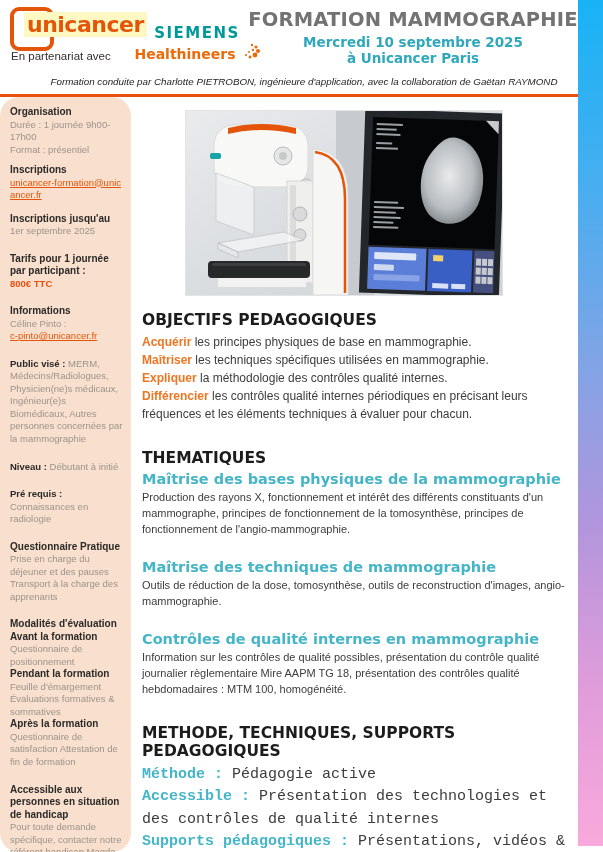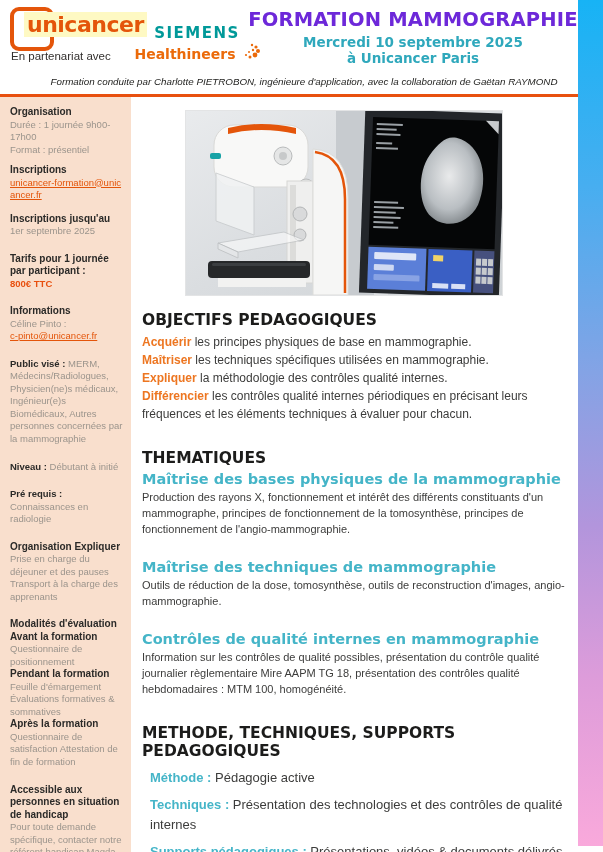--- a/index.html
+++ b/index.html
@@ -15,45 +15,45 @@
   .logo-wrap{position:absolute;left:10px;top:5px;width:150px;height:42px;}
   .logo-square{position:absolute;left:0;top:2px;width:36px;height:36px;border:4px solid #e4550a;border-radius:9px;}
   .logo-word{position:absolute;left:14px;top:7px;background:#fef9c3;padding:0 3px;
     font-family:"DejaVu Sans",sans-serif;font-weight:700;font-size:22px;color:#e4550a;letter-spacing:-0.5px;}
   .partner-label{position:absolute;left:11px;top:50px;font-size:11.5px;color:#33302e;font-weight:500;}
   .siemens{position:absolute;left:127px;top:26px;width:140px;text-align:center;line-height:1.05;}
   .siemens .s1{font-family:"DejaVu Sans",sans-serif;font-weight:700;font-size:15px;color:#009999;letter-spacing:1.5px;display:block;}
   .siemens .s2{font-family:"DejaVu Sans",sans-serif;font-weight:700;font-size:14px;color:#eb6a0a;display:inline-block;}
   .dots{display:inline-block;vertical-align:middle;margin-left:2px;}
   .title-block{position:absolute;left:248px;top:8px;width:330px;text-align:center;}
-  .doc-title{font-family:"DejaVu Sans",sans-serif;font-weight:800;font-size:19.5px;color:#6d28d9;letter-spacing:0.2px;}
+  .doc-title{font-family:"DejaVu Sans",sans-serif;font-weight:800;font-size:19.5px;color:#737373;letter-spacing:0.2px;}
   .doc-date{font-family:"DejaVu Sans",sans-serif;font-weight:700;font-size:13.5px;color:#2fa8bc;line-height:1.2;margin-top:3px;}
   .credit{position:absolute;left:30px;top:76px;width:548px;text-align:center;
     font-style:italic;font-size:9.8px;color:#1d1d1b;}
   .rule{position:absolute;left:0;top:94px;width:578px;height:2.5px;background:#e8500f;}
   
   .sidebar{position:absolute;left:0;top:97px;width:131px;height:755px;background:#f9dfcd;
-    box-sizing:border-box;padding:9px 6px 0 10px;font-size:9.5px;line-height:1.32;color:#9b948c;}
+    box-sizing:border-box;padding:9px 6px 0 10px;font-size:9.5px;line-height:1.32;color:#9b948c;border-radius:19px;}
   .sb-title{font-weight:700;color:#2b2a28;font-size:10px;line-height:1.25;}
   .sb-sec{margin-bottom:8px;}
   .sb-sec.gap{margin-top:15px;}
   .sb-link{color:#e4550a;text-decoration:underline;word-break:break-all;cursor:pointer;display:inline-block;}
   .price{color:#e8500f;font-weight:700;}
   .sb-inline b{color:#2b2a28;font-weight:700;}
   
   .main{position:absolute;left:142px;top:100px;width:436px;}
   figure.machine{margin:10px 0 15px 43px;width:316px;height:184px;border:1px solid #e3e4e5;padding:0;}
   h2{font-family:"DejaVu Sans",sans-serif;font-size:15.5px;font-weight:800;color:#1c1c1b;margin:0 0 4px 0;letter-spacing:0;}
   .objectives p{margin:0;font-size:12px;line-height:1.5;color:#3c3c3b;}
   .kw{color:#ed7621;font-weight:700;}
   .section-gap{margin-top:15px;}
   .theme{margin-bottom:21px;}
   .theme h3{font-family:"DejaVu Sans",sans-serif;font-size:14.5px;font-weight:700;color:#45b5c8;margin:0 0 3px 0;}
   .theme p{font-size:11px;line-height:1.45;margin:0;color:#3c3c3b;}
-  .method-rows p{font-size:13px;line-height:1.5;margin:8px;color:#3c3c3b;}
+  .method-rows p{font-size:15px;line-height:1.5;margin:0;color:#3c3c3b;font-family:Liberation Mono, monospace;}
   .mlabel{color:#45b5c8;font-weight:700;}
 </style>
 </head>
 <body>
 
 <div class="grad-bar"></div>
 
 <div class="header">
   <div class="logo-wrap">
     <div class="logo-square"></div>
@@ -123,21 +123,21 @@
 
   <div class="sb-sec gap sb-inline">
     <b>Niveau :</b><span> Débutant à initié</span>
   </div>
 
   <div class="sb-sec gap sb-inline">
     <b>Pré requis :</b><span> Connaissances en radiologie</span>
   </div>
 
   <div class="sb-sec gap">
-    <div class="sb-title">Organisation Expliquer</div>
+    <div class="sb-title">Questionnaire Pratique</div>
     <div>Prise en charge du déjeuner et des pauses Transport à la charge des apprenants</div>
   </div>
 
   <div class="sb-sec gap">
     <div class="sb-title">Modalités d'évaluation</div>
     <div class="sb-title">Avant la formation</div>
     <div>Questionnaire de positionnement</div>
     <div class="sb-title">Pendant la formation</div>
     <div>Feuille d'émargement Évaluations formatives &amp; sommatives</div>
     <div class="sb-title">Après la formation</div>
@@ -260,19 +260,19 @@
     <div class="theme">
       <h3>Contrôles de qualité internes en mammographie</h3>
       <p>Information sur les contrôles de qualité possibles, présentation du contrôle qualité journalier règlementaire Mire AAPM TG 18, présentation des contrôles qualité hebdomadaires : MTM 100, homogénéité.</p>
     </div>
   </div>
 
   <div style="margin-top:26px;">
     <h2>METHODE, TECHNIQUES, SUPPORTS PEDAGOGIQUES</h2>
     <div class="method-rows">
       <p><span class="mlabel">Méthode :</span><span> Pédagogie active</span></p>
-      <p><span class="mlabel">Techniques :</span><span> Présentation des technologies et des contrôles de qualité internes</span></p>
+      <p><span class="mlabel">Accessible :</span><span> Présentation des technologies et des contrôles de qualité internes</span></p>
       <p><span class="mlabel">Supports pédagogiques :</span><span> Présentations, vidéos &amp; documents délivrés à l'issue de la formation</span></p>
     </div>
 
   </div>
 
 </div>
 
 </body></html>

